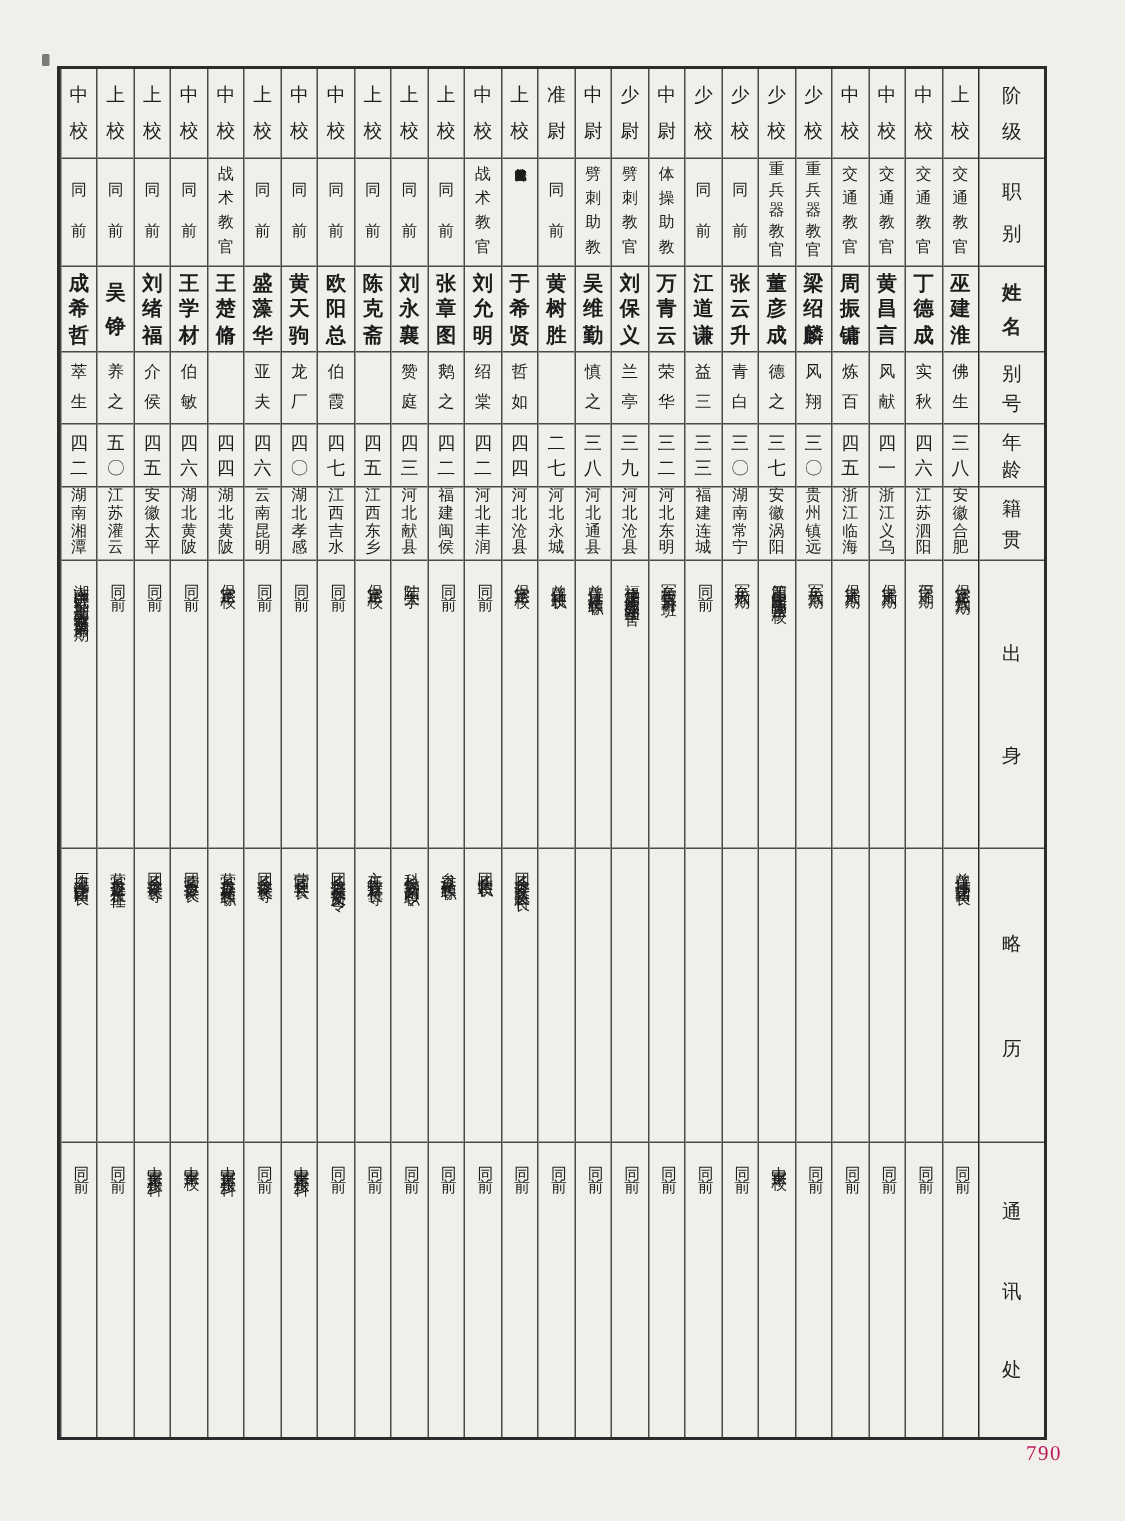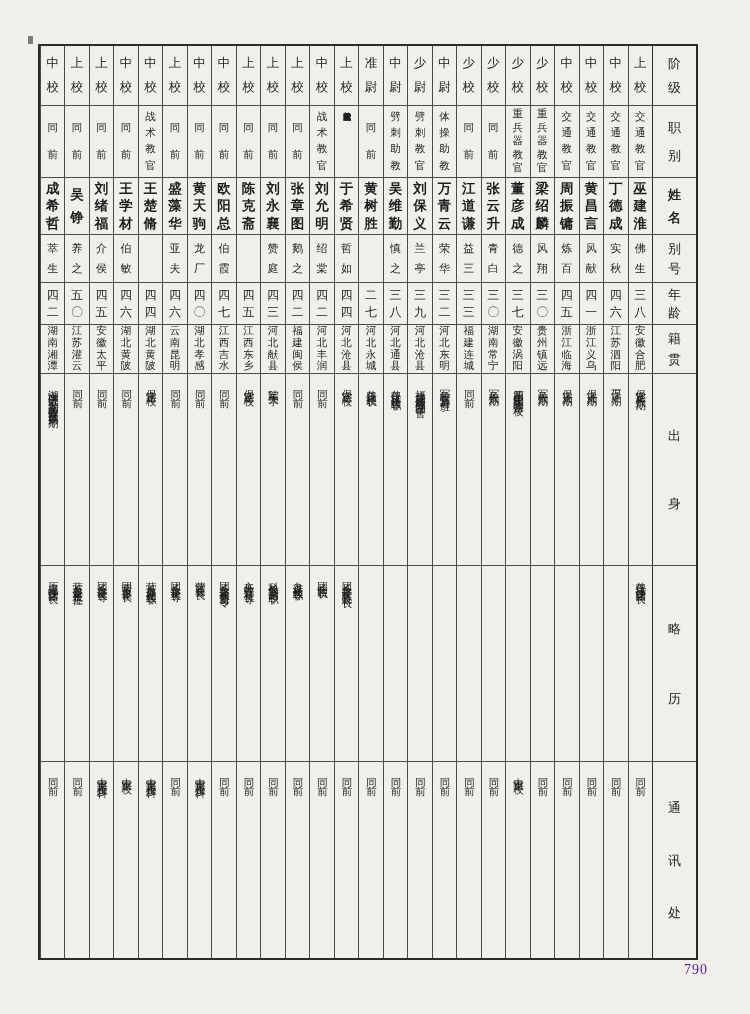--- a/index.html
+++ b/index.html
@@ -47,21 +47,21 @@
   .r-origin,.r-career,.r-contact{font-size:10.5px;}
   .r-duty.tiny{font-size:8px;}
   .r-duty.tiny span.v{letter-spacing:0;line-height:1.45;}
   .loose span.v{letter-spacing:8px;}
   
   .spread{flex-direction:column;justify-content:space-evenly;align-items:center;padding-top:0;}
   .spread span{display:block;line-height:1;}
   .header-col .cell{font-size:13px;color:#222;}
   .page-number{
     position:absolute;right:42px;top:962px;
-    font-size:14px;letter-spacing:1px;color:#4c1d95;
+    font-size:14px;letter-spacing:1px;color:#be185d;
     font-family:"Liberation Serif", serif;
   }
   .corner-mark{position:absolute;left:28px;top:36px;width:5px;height:8px;background:#3a3a3a;opacity:.65;border-radius:1px;}
 </style>
 </head>
 <body>
 
 <div class="scan-page">
   <div class="corner-mark"></div>
 

